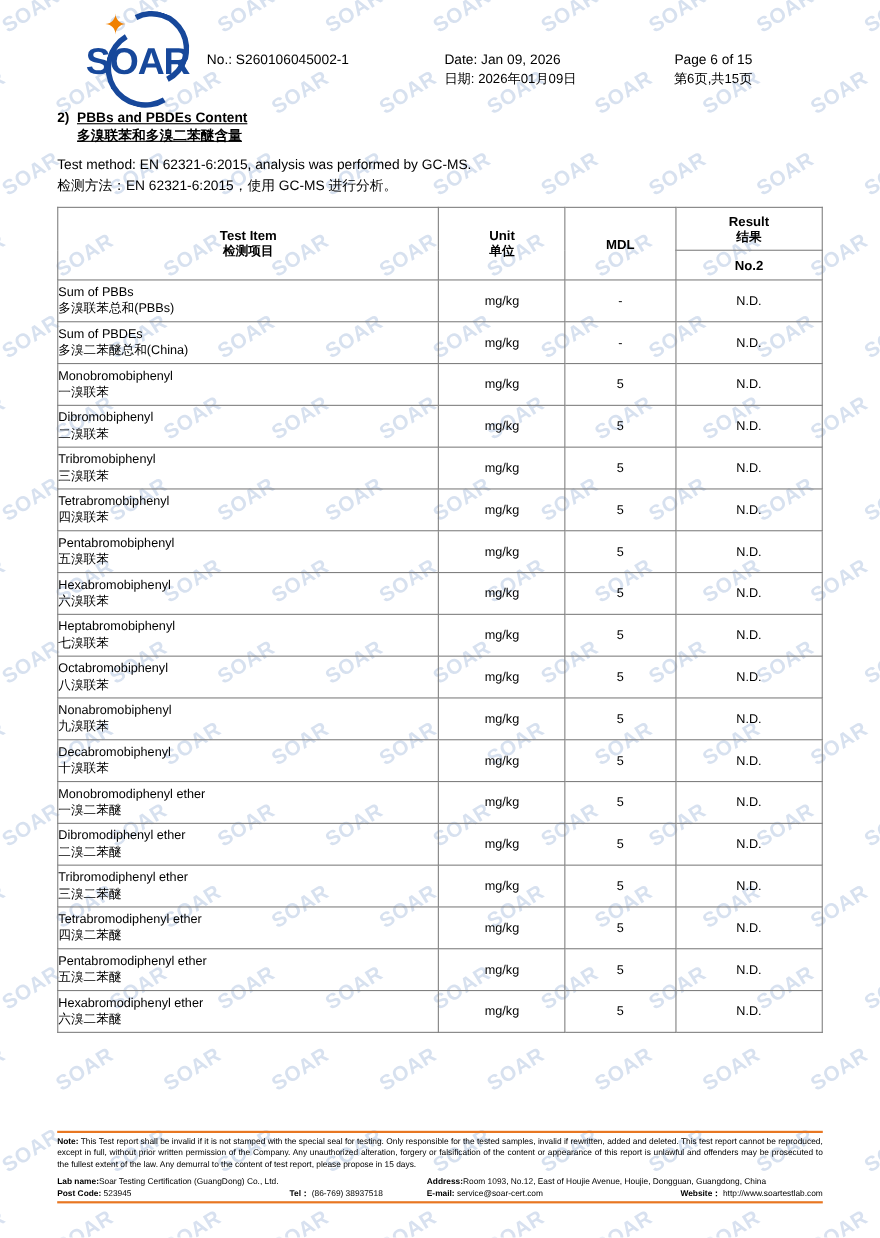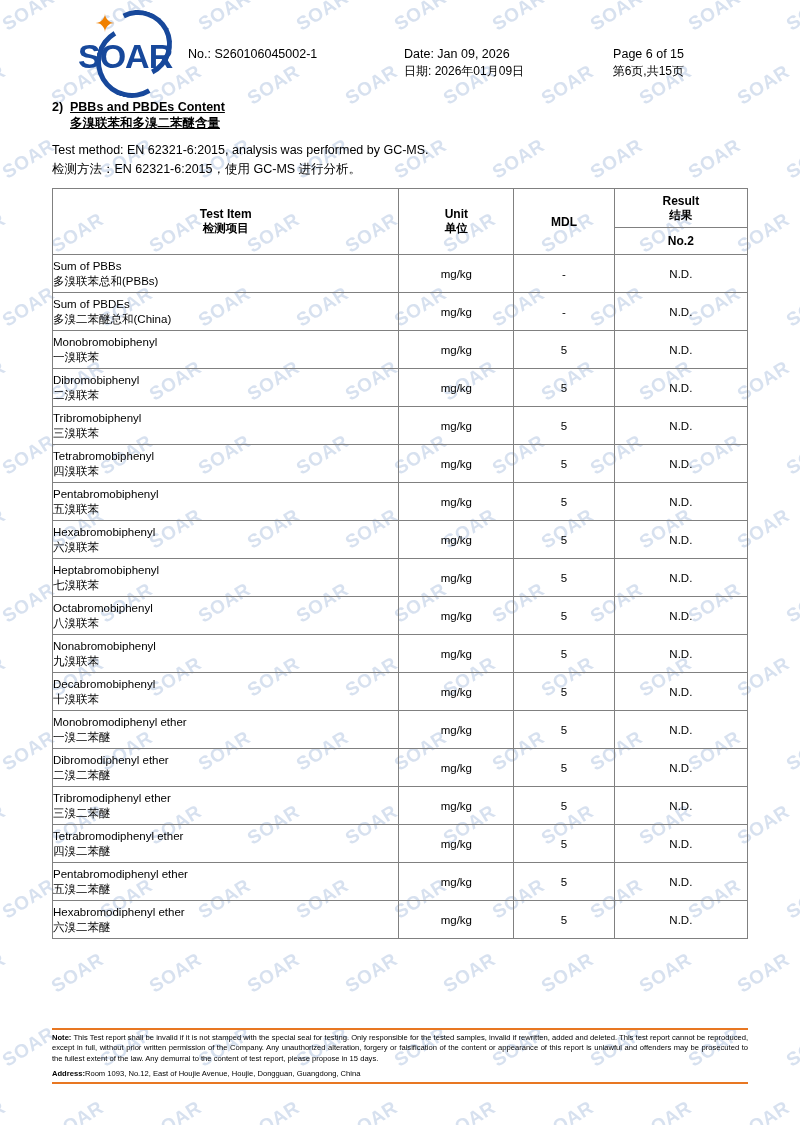--- a/index.html
+++ b/index.html
@@ -563,22 +563,36 @@
 </div>
 
 <div class="footer">
   <div class="rule-top"></div>
 
   <div class="note">
     <b>Note:</b><span> This Test report shall be invalid if it is not stamped with the special seal for testing. Only responsible for the tested samples, invalid if rewritten, added and deleted. This test report cannot be reproduced, except in full, without prior written permission of the Company.   Any unauthorized alteration, forgery or falsification of the content or appearance of this report is unlawful and offenders may be prosecuted to the fullest extent of the law. Any demurral to the content of test report, please propose in 15 days.</span>
   </div>
 
   <div class="contact">
+    <div class="contact-left">
+      <div class="crow">
+        <span class="b"><b>Lab name:</b></span>
+        <span class="a"> Soar Testing Certification (GuangDong) Co., Ltd.</span>
+      </div>
+      <div class="cr-row">
+        <span><b>Post Code:</b><span> 523945</span></span>
+        <span style="padding-right:40px;"><b>Tel：</b><span> (86-769) 38937518</span></span>
+      </div>
+    </div>
     <div class="contact-right">
       <div class="crow">
         <span class="b"><b>Address:</b></span>
         <span class="a"> Room 1093, No.12, East of Houjie Avenue, Houjie, Dongguan, Guangdong, China</span>
       </div>
+      <div class="cr-row">
+        <span><b>E-mail:</b><span> service@soar-cert.com</span></span>
+        <span><b>Website：</b><span> http://www.soartestlab.com</span></span>
+      </div>
     </div>
   </div>
 
   <div class="rule-bot"></div>
 </div>
 
 </body></html>

